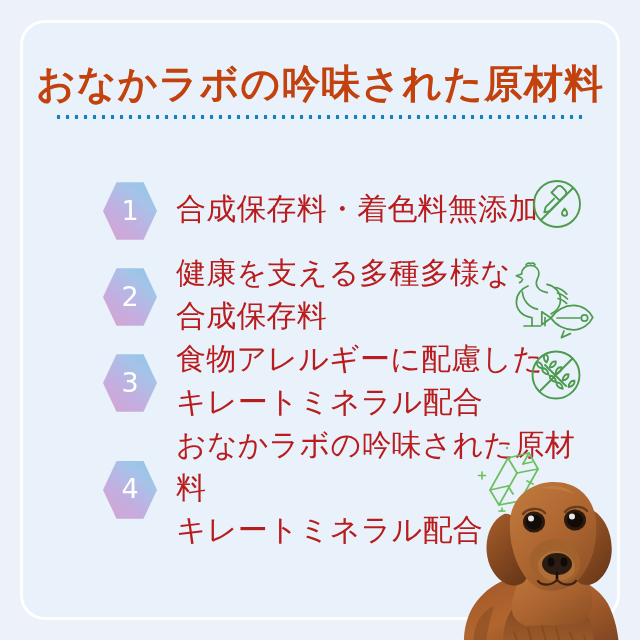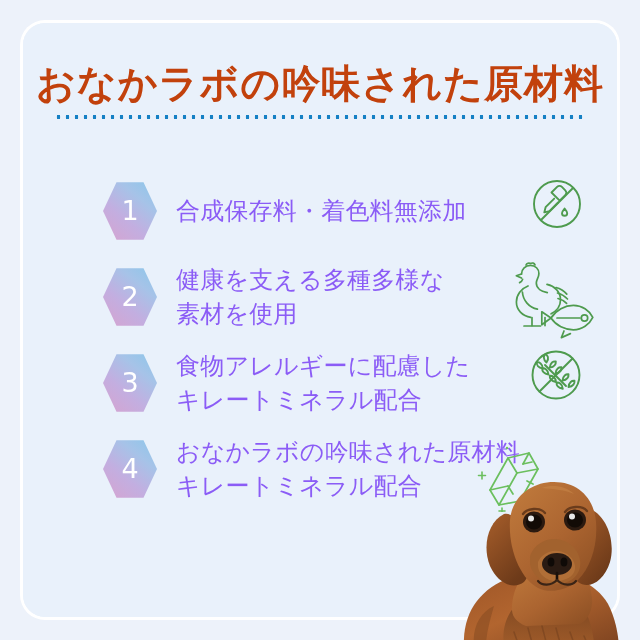--- a/index.html
+++ b/index.html
@@ -91,25 +91,25 @@
   }
   .hex-num {
     color: #ffffff;
     font-size: 27px;
     font-weight: 400;
     line-height: 1;
     padding-bottom: 2px;
     font-family: "DejaVu Sans", "Liberation Sans", sans-serif;
   }
   .feature-text {
-    color: #8b5cf6;
-    font-size: 24px;
+    color: #b91c1c;
+    font-size: 30px;
     line-height: 1.42;
     letter-spacing: 0.2px;
-    font-family: Liberation Serif, serif;
+    font-family: Liberation Mono, monospace;
     white-space: pre-line;
   }
   .feature-icon {
     position: absolute;
     display: block;
   }
   .icon-1 { right: 16px;  top: 6px; }
   .icon-2 { right: 6px;   top: -2px; }
   .icon-3 { right: 16px;  top: 4px; }
   .icon-4 { right: 52px;  top: 16px; }
@@ -152,21 +152,21 @@
               <path d="M37.6 34.6 c0 0 -2.6 3.1 -2.6 4.6 a2.6 2.6 0 0 0 5.2 0 c0 -1.5 -2.6 -4.6 -2.6 -4.6 z"></path>
             </svg>
           </span>
         </div>
 
         <div class="feature-row">
           <div class="hex-badge">
             <span class="hex-num">2</span>
           </div>
           <div class="feature-text">健康を支える多種多様な
-素材を使用</div>
+合成保存料</div>
           <span class="feature-icon icon-2">
             <svg width="96" height="88" viewBox="0 0 96 88" fill="none" stroke="#4e9b4e" stroke-width="1.7" stroke-linecap="round" stroke-linejoin="round">
 
               <path d="M25 13 a3.2 3.2 0 0 1 4.6 -1.5 a3 3 0 0 1 4.4 1.4"></path>
               <path d="M20.5 22 c0 -5 4 -8.6 9 -8.6 c5 0 8.4 3.6 8.4 8 c0 4.2 -2.6 6 -2.6 9.6 c0 5.5 5.5 8.6 11 9.6"></path>
               <path d="M20.5 22 l-5.2 1.8 5.2 2.2"></path>
               <path d="M21.6 27.4 c-0.4 1.6 -1.6 2.6 -3 3.2"></path>
               <path d="M46 32.4 c7.4 1.6 13.5 7.2 13.5 15.4 c0 5.8 -3.6 11.2 -9.4 14"></path>
               <path d="M27 34 c-6.8 2.6 -11.6 8.6 -11.6 16 c0 7.8 5.8 14 14.4 15.4"></path>
               <path d="M21.4 40 c0.6 8.4 6.6 15.4 15 17.2"></path>

